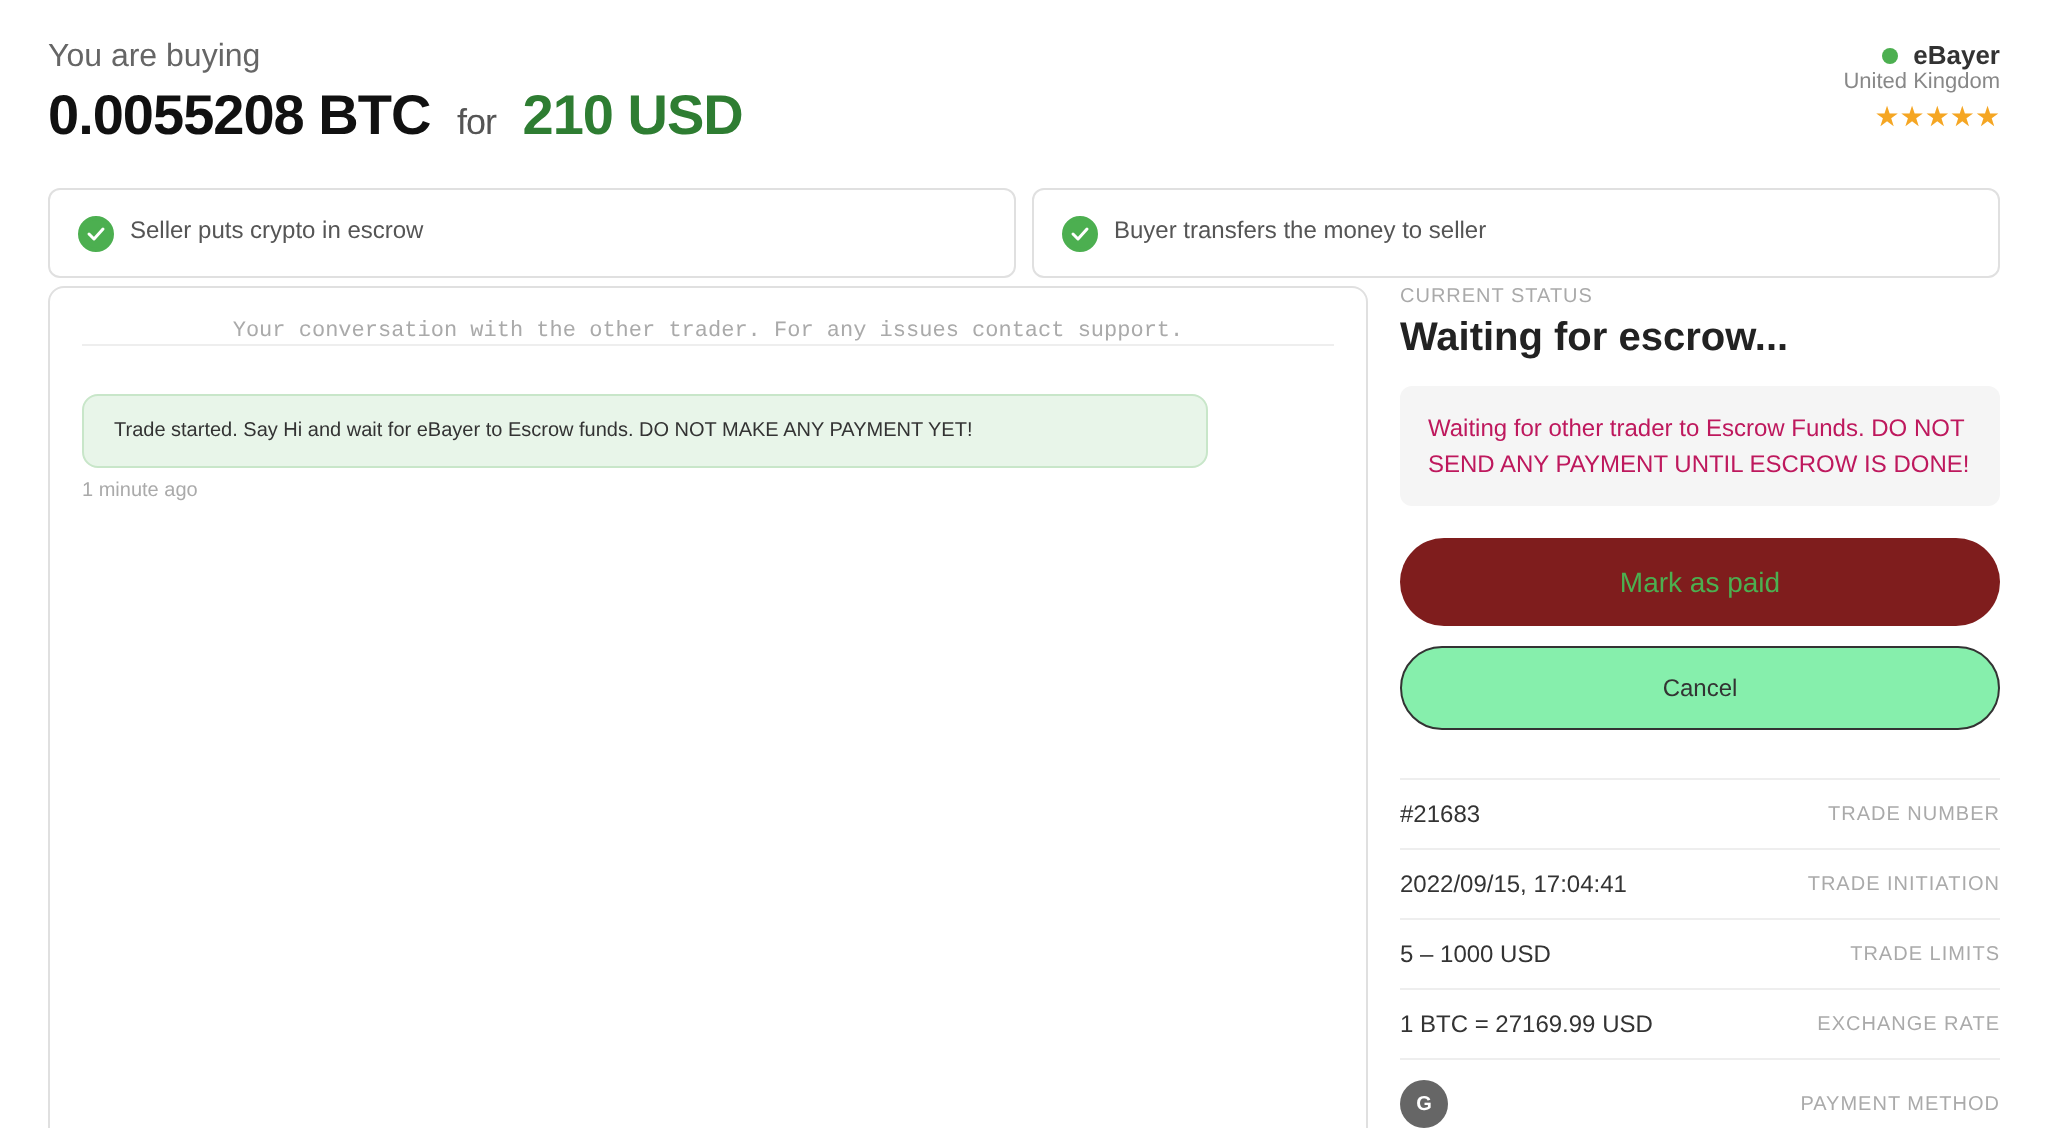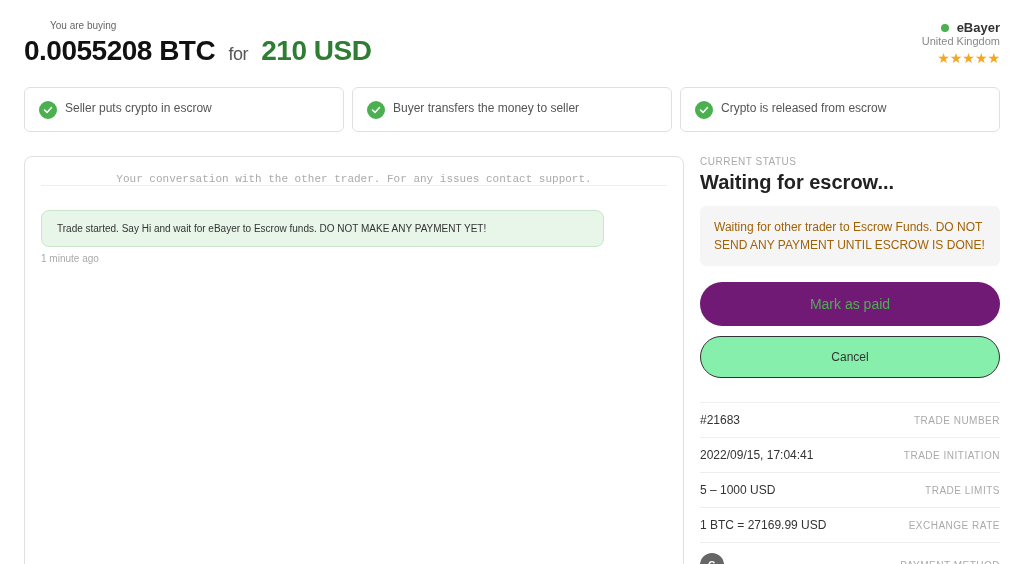--- a/index.html
+++ b/index.html
@@ -17,24 +17,23 @@
       min-height: 564px;
     }
     
     .header {
       display: flex;
       justify-content: space-between;
       align-items: flex-start;
       margin-bottom: 20px;
     }
     .header-left .you-are-buying {
-      font-size: 10px;
+      font-size: 16px;
       color: #666;
       margin-bottom: 4px;
-      margin-left: 26px;
     }
     .header-left .trade-amount {
       font-size: 28px;
       font-weight: 700;
       color: #111;
       letter-spacing: -0.5px;
     }
     .header-left .trade-amount .for-text {
       font-size: 18px;
       font-weight: 400;
@@ -66,21 +65,21 @@
       margin-bottom: 3px;
     }
     .stars {
       color: #f5a623;
       font-size: 14px;
     }
     
     .steps {
       display: flex;
       gap: 8px;
-      margin-bottom: 24px;
+      margin-bottom: 4px;
     }
     .step {
       flex: 1;
       border: 1px solid #e0e0e0;
       border-radius: 6px;
       padding: 12px 14px;
       display: flex;
       align-items: flex-start;
       gap: 8px;
       background: #fff;
@@ -172,28 +171,28 @@
       font-size: 20px;
       font-weight: 700;
       color: #222;
       margin-bottom: 12px;
     }
     .escrow-notice {
       background: #f5f5f5;
       border-radius: 6px;
       padding: 12px 14px;
       font-size: 12px;
-      color: #a16207;
+      color: #be185d;
       line-height: 1.5;
       margin-bottom: 16px;
     }
     .btn-mark-paid {
       width: 100%;
       padding: 14px;
-      background: #701a75;
+      background: #7f1d1d;
       border: none;
       border-radius: 30px;
       font-size: 14px;
       color: #4caf50;
       font-weight: 500;
       cursor: pointer;
       margin-bottom: 10px;
     }
     .btn-cancel {
       width: 100%;
@@ -277,28 +276,20 @@
       </div>
       <span class="step-label">Seller puts crypto in escrow</span>
     </div>
     <div class="step">
       <div class="step-icon completed">
         <svg viewBox="0 0 10 10" fill="white">
             <path d="M1.5 5l2.5 2.5 4.5-5" stroke="white" stroke-width="1.5" fill="none" stroke-linecap="round" stroke-linejoin="round"></path>
           </svg>
       </div>
       <span class="step-label">Buyer transfers the money to seller</span>
-    </div>
-    <div class="step">
-      <div class="step-icon completed">
-        <svg viewBox="0 0 10 10" fill="white">
-            <path d="M1.5 5l2.5 2.5 4.5-5" stroke="white" stroke-width="1.5" fill="none" stroke-linecap="round" stroke-linejoin="round"></path>
-          </svg>
-      </div>
-      <span class="step-label">Crypto is released from escrow</span>
     </div>
   </div>
 
   <div class="main-content">
 
     <div class="chat-area">
       <div class="chat-body">
         <div class="chat-placeholder">Your conversation with the other trader. For any issues contact support.</div>
         <div class="chat-messages">
           <div class="chat-message-bubble">

